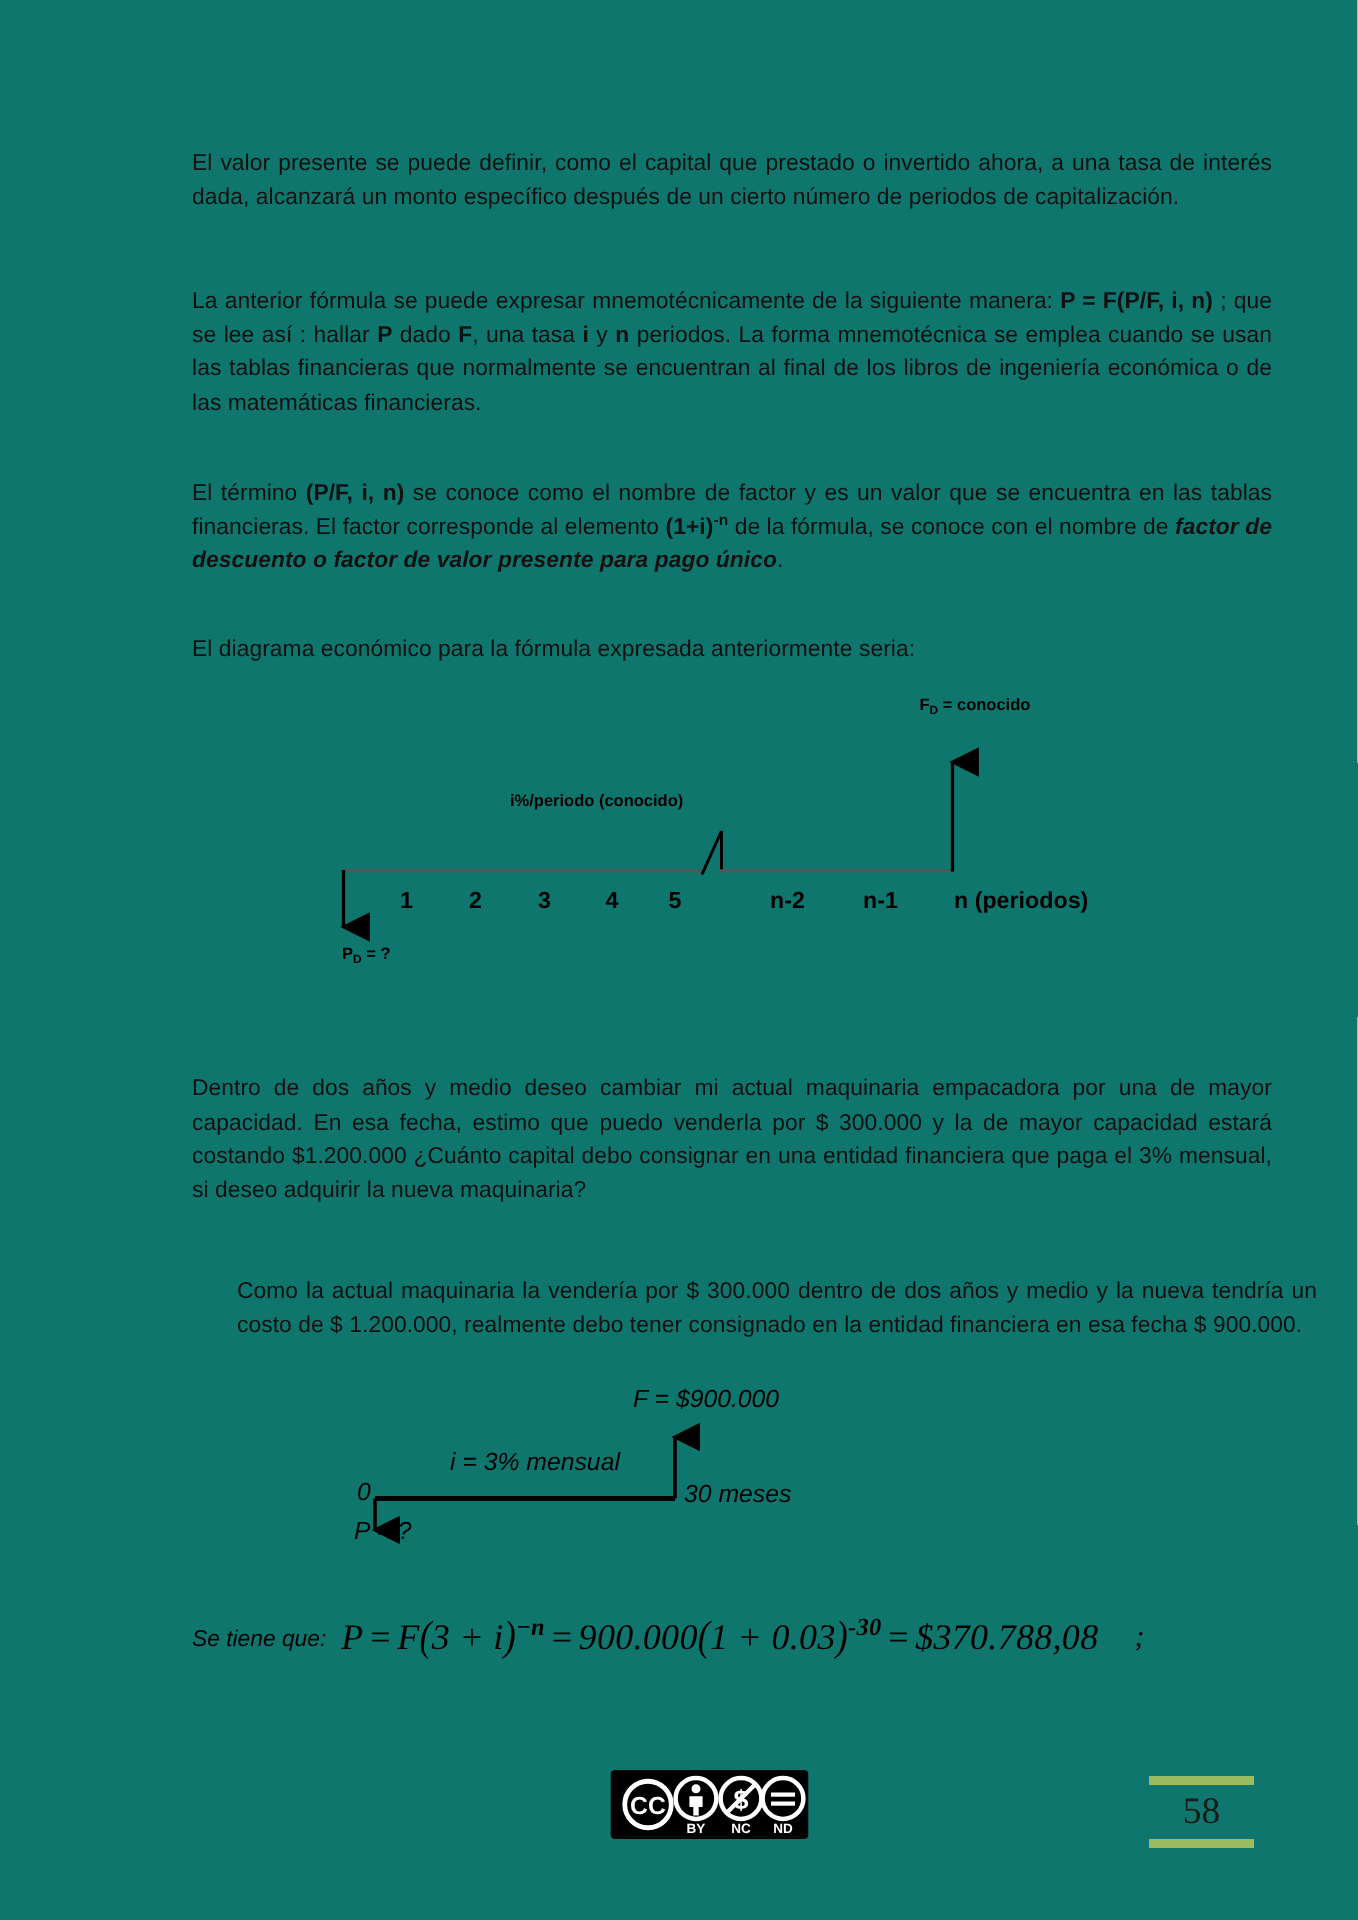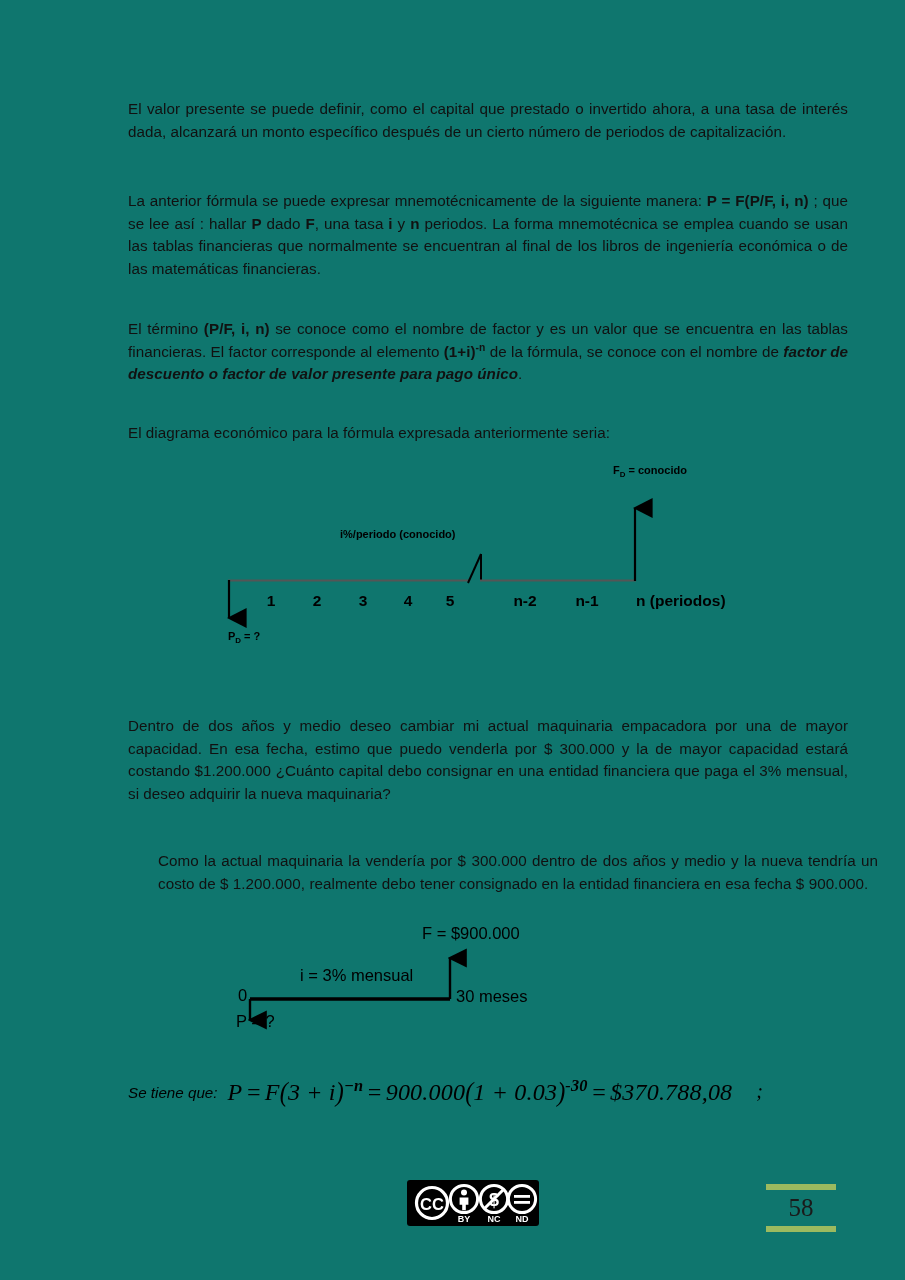--- a/index.html
+++ b/index.html
@@ -80,21 +80,21 @@
     font-weight: bold;
     font-size: 15.5px;
     white-space: nowrap;
     text-align: center;
   }
 
   
   #diagram2 {
     position: absolute;
     left: 0; top: 920px;
-    width: 872px; height: 115px;
+    width: 872px; height: 115px; font-style: italic;
   }
   .dlabel2 {
     position: absolute;
     font-family: "Liberation Sans", sans-serif;
     font-size: 16.5px;
     font-weight: normal;
     white-space: nowrap;
     color: #000;
   }
 

